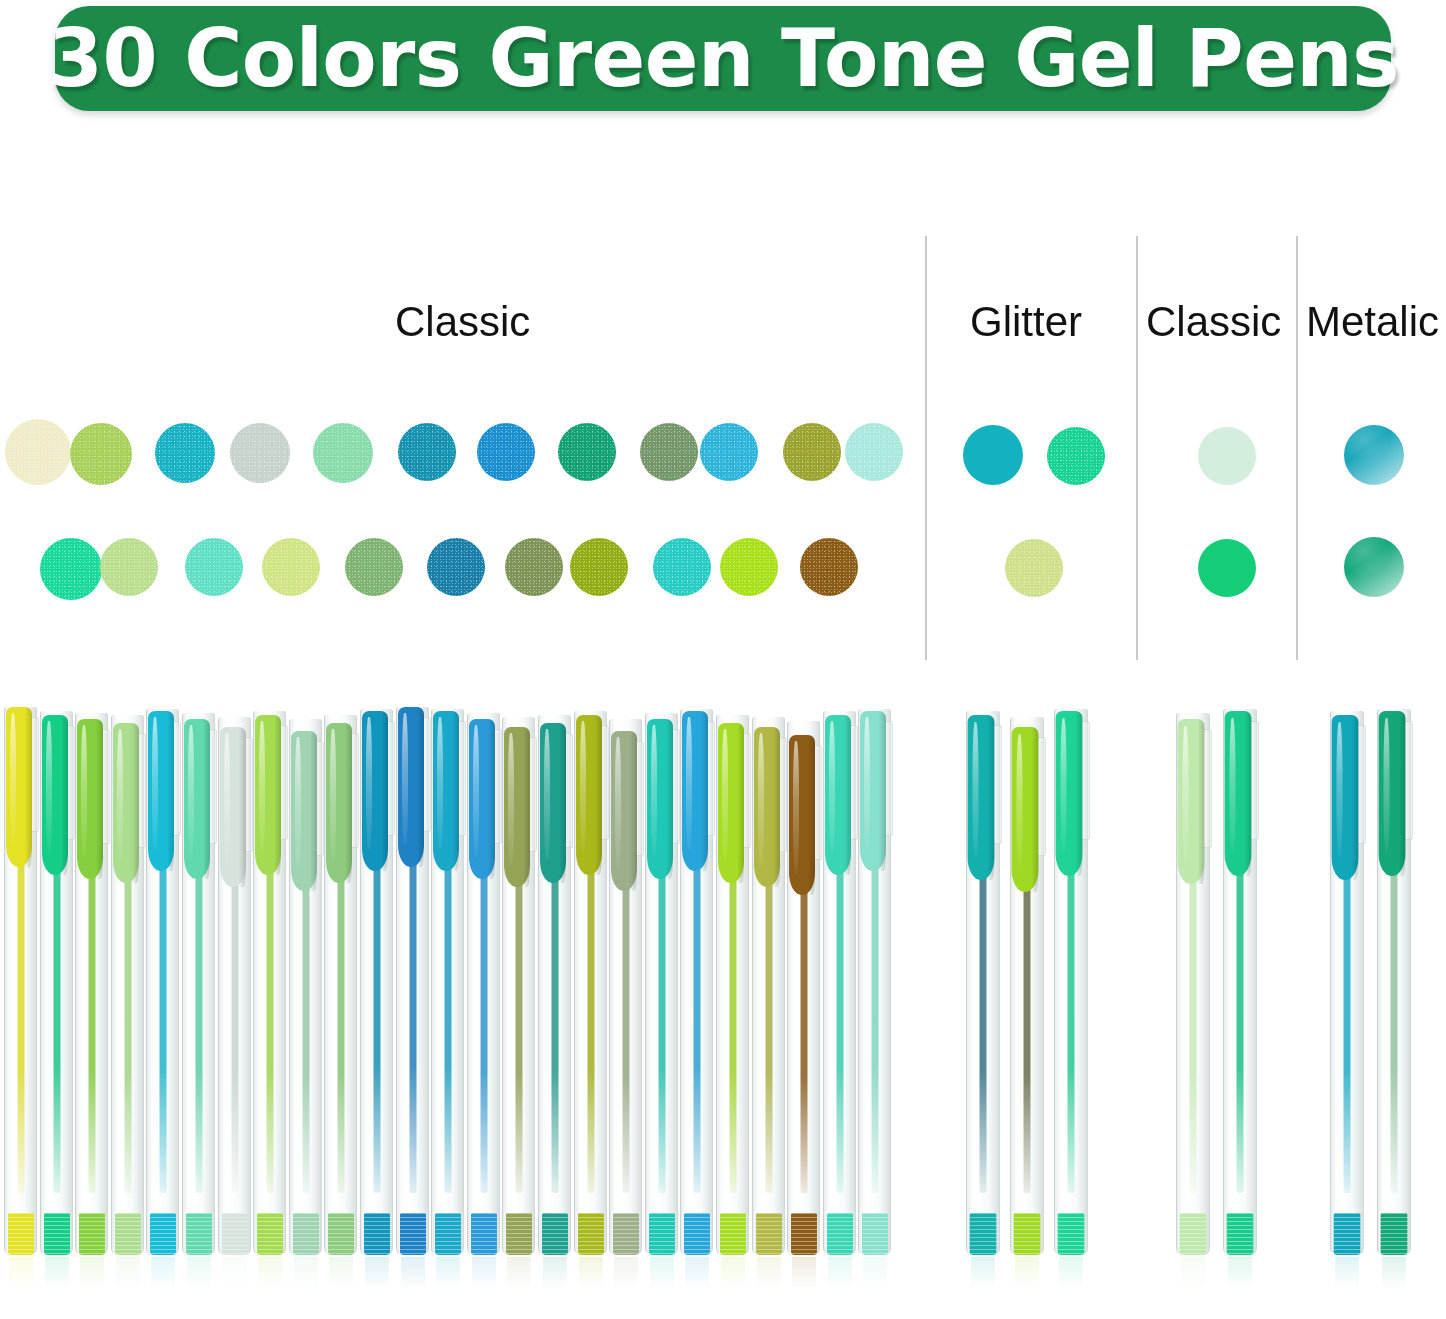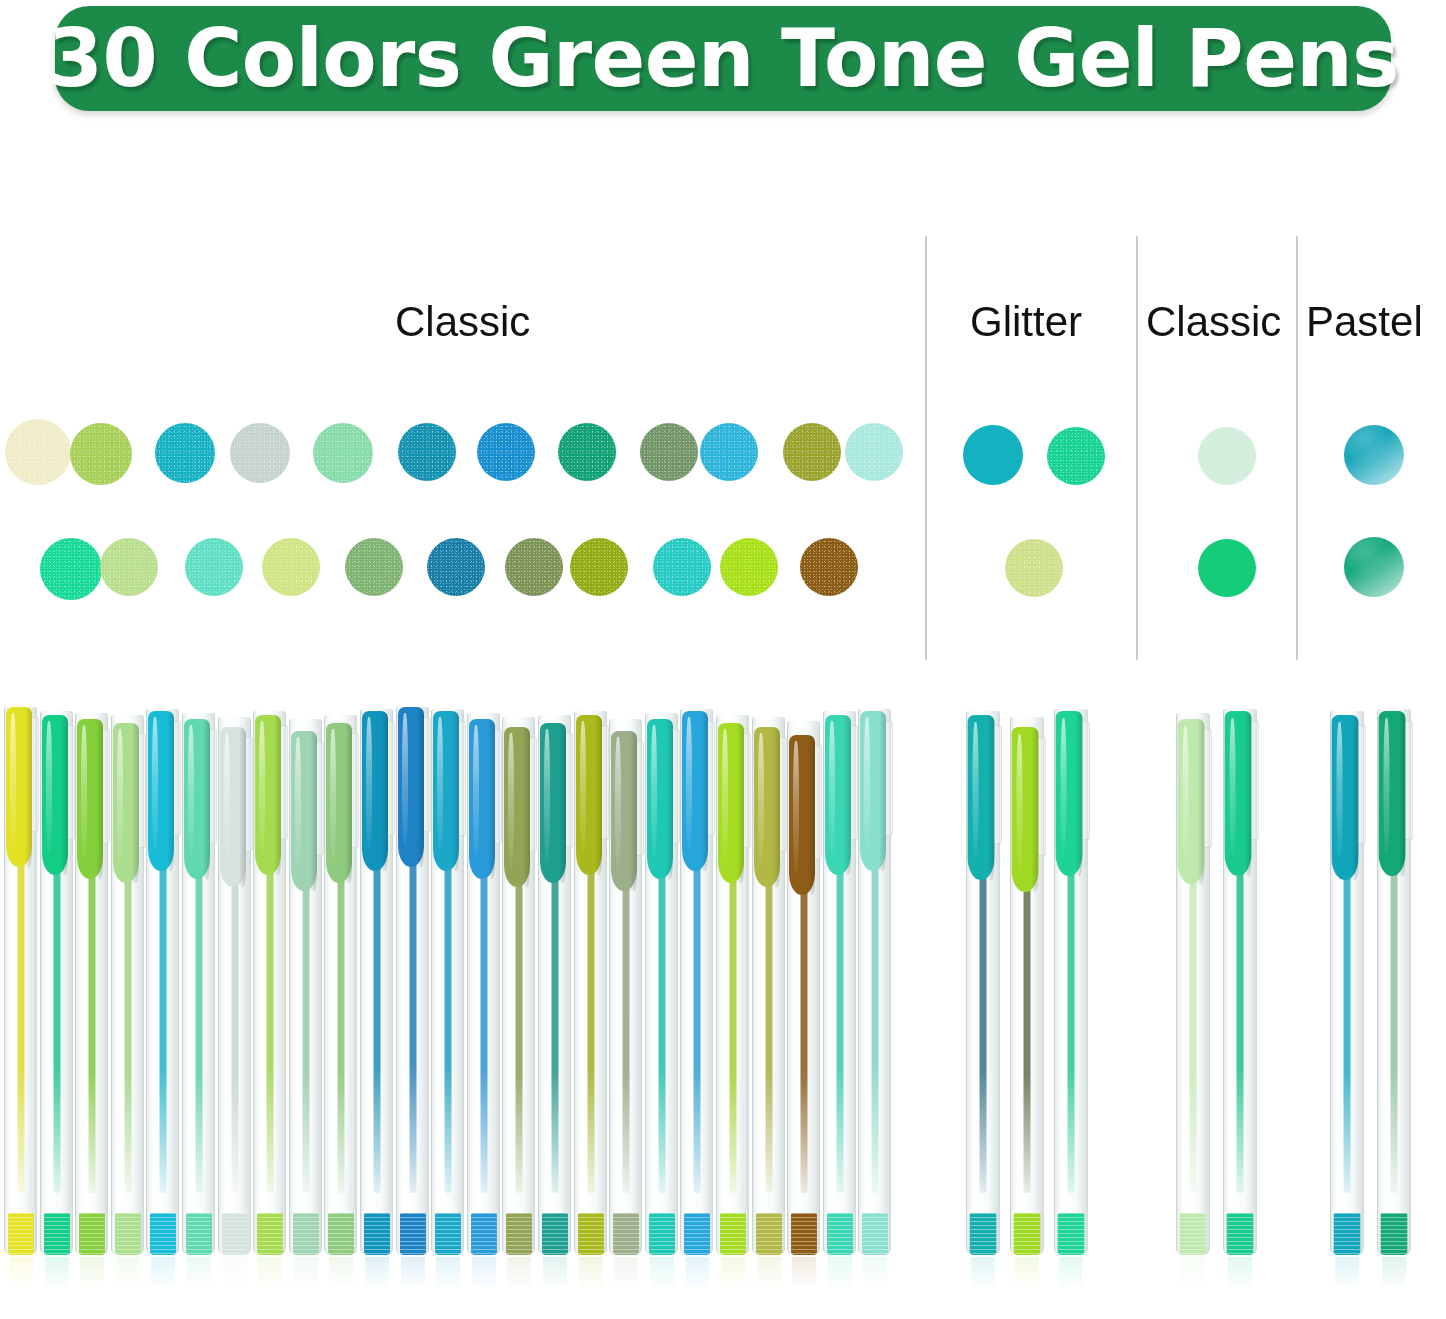--- a/index.html
+++ b/index.html
@@ -183,21 +183,21 @@
   <div id="header-title">30 Colors Green Tone Gel Pens</div>
 </div>
 
 <div class="divider" style="left:925px;"></div>
 <div class="divider" style="left:1136px;"></div>
 <div class="divider" style="left:1296px;"></div>
 
 <div class="cat-label" style="left:395px; top:298px;">Classic</div>
 <div class="cat-label" style="left:970px; top:298px;">Glitter</div>
 <div class="cat-label" style="left:1146px; top:298px;">Classic</div>
-<div class="cat-label" style="left:1306px; top:298px;">Pastel</div>
+<div class="cat-label" style="left:1306px; top:298px;">Metalic</div>
 
 <div id="swatch-layer">
     <div class="swatch glitter" style="left: 5px; top: 419px; width: 66px; height: 66px; background: rgb(240, 236, 200);"></div>
     <div class="swatch glitter" style="left: 70px; top: 423px; width: 62px; height: 62px; background: rgb(168, 208, 88);"></div>
     <div class="swatch glitter" style="left: 155px; top: 423px; width: 60px; height: 60px; background: rgb(22, 178, 196);"></div>
     <div class="swatch glitter" style="left: 230px; top: 423px; width: 60px; height: 60px; background: rgb(198, 210, 204);"></div>
     <div class="swatch glitter" style="left: 313px; top: 423px; width: 60px; height: 60px; background: rgb(136, 219, 171);"></div>
     <div class="swatch glitter" style="left: 398px; top: 423px; width: 58px; height: 58px; background: rgb(21, 146, 176);"></div>
     <div class="swatch glitter" style="left: 477px; top: 423px; width: 58px; height: 58px; background: rgb(26, 143, 208);"></div>
     <div class="swatch glitter" style="left: 558px; top: 423px; width: 58px; height: 58px; background: rgb(18, 160, 117);"></div>

